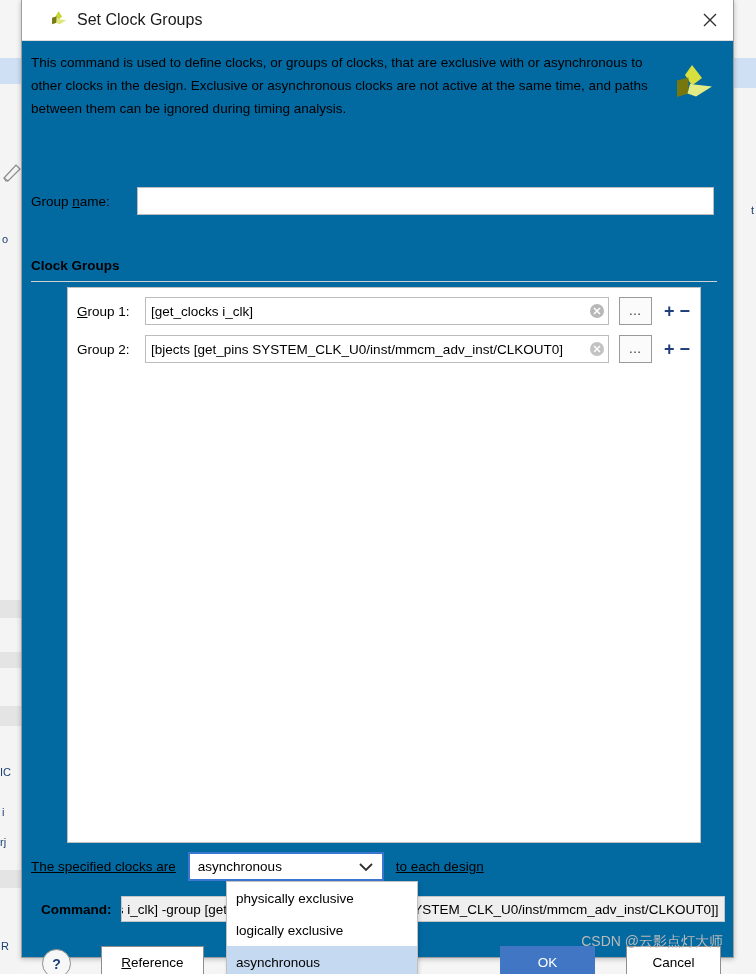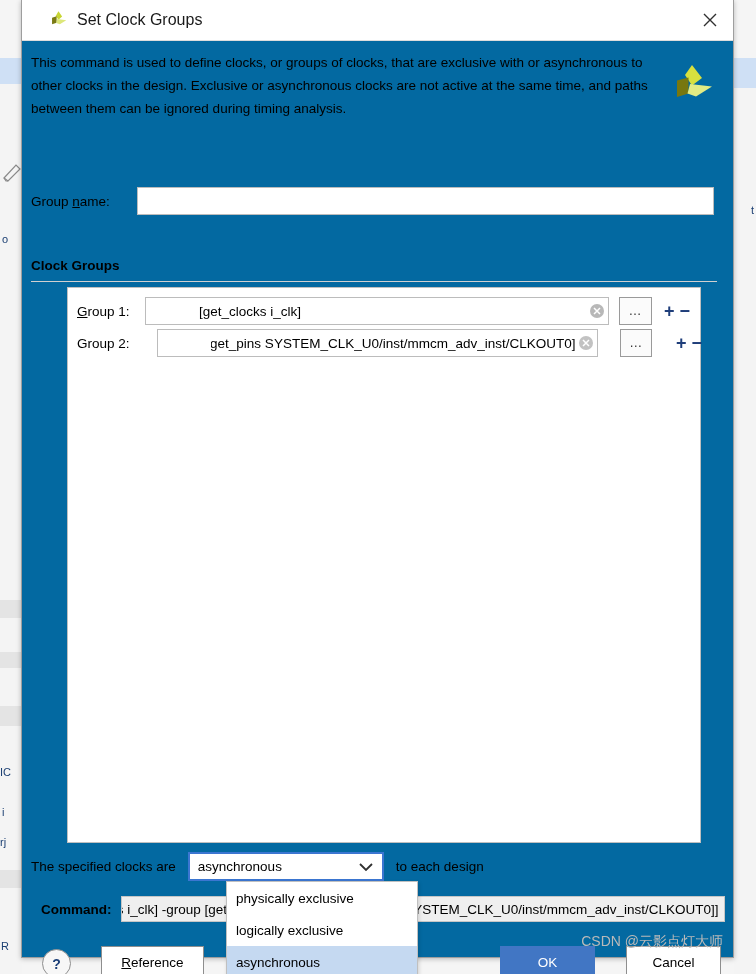--- a/index.html
+++ b/index.html
@@ -184,21 +184,21 @@
     position: absolute;
     left: 0;
     width: 634px;
     height: 38px;
     display: flex;
     align-items: center;
     padding-left: 9px;
     box-sizing: border-box;
   }
   .cg-row-0 { top: 4px; }
-  .cg-row-1 { top: 36px; gap: 12px; }
+  .cg-row-1 { top: 42px; }
 
   .cg-label {
     font-size: 13.5px;
     color: #000;
     width: 68px;
     flex: none;
     font-family: "Liberation Sans", sans-serif;
   }
   .cg-field {
     position: relative;
@@ -215,21 +215,20 @@
     border: none;
     outline: none;
     width: 100%;
     height: 100%;
     font-size: 13.5px;
     padding: 0 22px 0 5px;
     box-sizing: border-box;
     color: #000;
     background: transparent;
     font-family: "Liberation Sans", sans-serif;
-    margin-left: 48px;
   }
   .cg-field input.rtl { direction: rtl; text-align: left; }
   .clear-icon {
     position: absolute;
     right: 3px;
     top: 50%;
     transform: translateY(-50%);
     width: 16px; height: 16px;
     cursor: pointer;
   }
@@ -270,20 +269,21 @@
     position: absolute;
     left: 9px;
     top: 811px;
     display: flex;
     align-items: center;
   }
   .spec-text {
     font-size: 13.5px;
     color: #000;
     font-family: "Liberation Sans", sans-serif;
+    text-decoration: underline;
   }
   .combo {
     position: relative;
     margin-left: 12px;
     margin-right: 12px;
     width: 196px;
     height: 29px;
     background: #ffffff;
     border: 2px solid #3b76d1;
     box-sizing: border-box;

